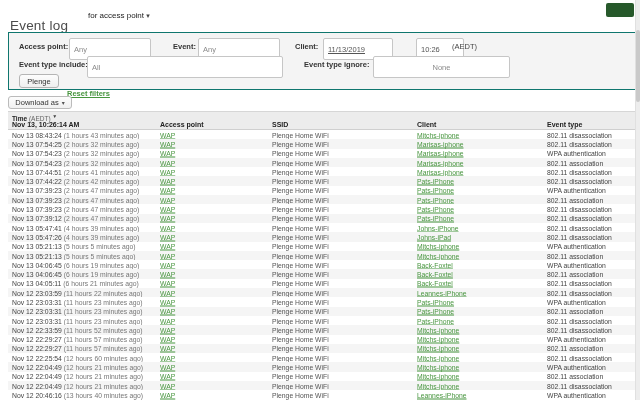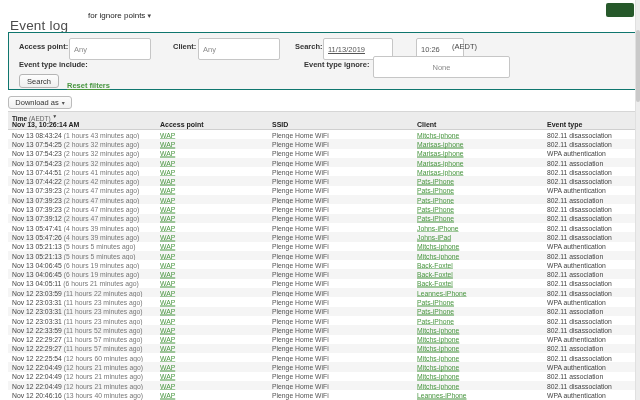--- a/index.html
+++ b/index.html
@@ -32,21 +32,21 @@
   #tz-label { left:443px; top:9px; font-weight:normal; color:#444; }
   #inc-label { left:10px; top:27px; }
   #inc-input { left:78px; top:23px; width:196px; }
   #ign-label { left:295px; top:27px; }
   #ign-input { left:364px; top:23px; width:137px;text-align:center; }
   #search-btn {
     position:absolute; left:10px; top:41px; width:40px; height:14px;
     background:linear-gradient(#fdfdfd,#efefef); border:1px solid #b5b5b5; border-radius:3px;
     font-family:"Liberation Sans", sans-serif; font-size:7.5px; color:#333; cursor:pointer;
   }
-  #reset-link { position:absolute; left:58px; top:48px; font-size:7.5px; font-weight:bold; color:var(--link-green); text-decoration:underline; cursor:pointer; }
+  #reset-link { position:absolute; left:58px; top:56px; font-size:7.5px; font-weight:bold; color:var(--link-green); text-decoration:underline; cursor:pointer; }
   
   #download-btn {
     left:8px; top:96px; width:64px; height:13px;
     background:linear-gradient(#fdfdfd,#f0f0f0); border:1px solid #bbb; border-radius:3px;
     font-size:7.5px; color:#333; display:flex; align-items:center; justify-content:center; gap:3px; cursor:pointer;
   }
   #download-btn .caret { font-size:6px; color:#555; }
   
   #table-header { left:8px; top:111px; width:628px; height:19px; background:#ececec; border-top:1px solid #d6d6d6; border-bottom:1px solid #cfcfcf; }
   #time-sort { position:absolute; left:4px; top:1px; font-size:6.5px; color:#666; cursor:pointer; }
@@ -73,39 +73,40 @@
   
   #scrollbar { left:635px; top:0; width:5px; height:400px; background:#ededed; border-left:1px solid #e0e0e0; }
   #scroll-thumb { position:absolute; left:0; top:30px; width:100%; height:72px; background:#c9c9c9; border-radius:2px; }
 </style>
 </head>
 <body>
 
 <div class="abs" id="page-title">Event log</div>
 
 <div class="abs" id="scope-dd">
-  <span>for ignore points</span>
+  <span>for access point</span>
   <span class="caret">▾</span>
 </div>
 
 <div class="abs" id="corner-badge"></div>
 
 <div class="abs" id="filter-panel">
   <span class="flabel" style="left:10px; top:9px;">Access point:</span>
   <input class="finput gray" id="ap-input" value="Any" style="">
-  <span class="flabel" id="client-label">Client:</span>
+  <span class="flabel" id="client-label">Event:</span>
   <input class="finput gray" id="client-input" value="Any" style="">
-  <span class="flabel" id="before-label">Search:</span>
+  <span class="flabel" id="before-label">Client:</span>
   <input class="finput" id="before-date" value="11/13/2019" style="">
   <input class="finput" id="before-time" value="10:26" style="">
   <span class="flabel" id="tz-label">(AEDT)</span>
   <span class="flabel" id="inc-label">Event type include:</span>
+  <input class="finput gray" id="inc-input" value="All" style="">
   <span class="flabel" id="ign-label">Event type ignore:</span>
   <input class="finput gray" id="ign-input" value="None" style="">
-  <button id="search-btn">Search</button>
+  <button id="search-btn">Plenge</button>
   <span id="reset-link">Reset filters</span>
 </div>
 
 <div class="abs" id="download-btn">
   <span>Download as</span>
   <span class="caret">▾</span>
 </div>
 
 <div class="abs" id="table-header">
   <div id="time-sort">

